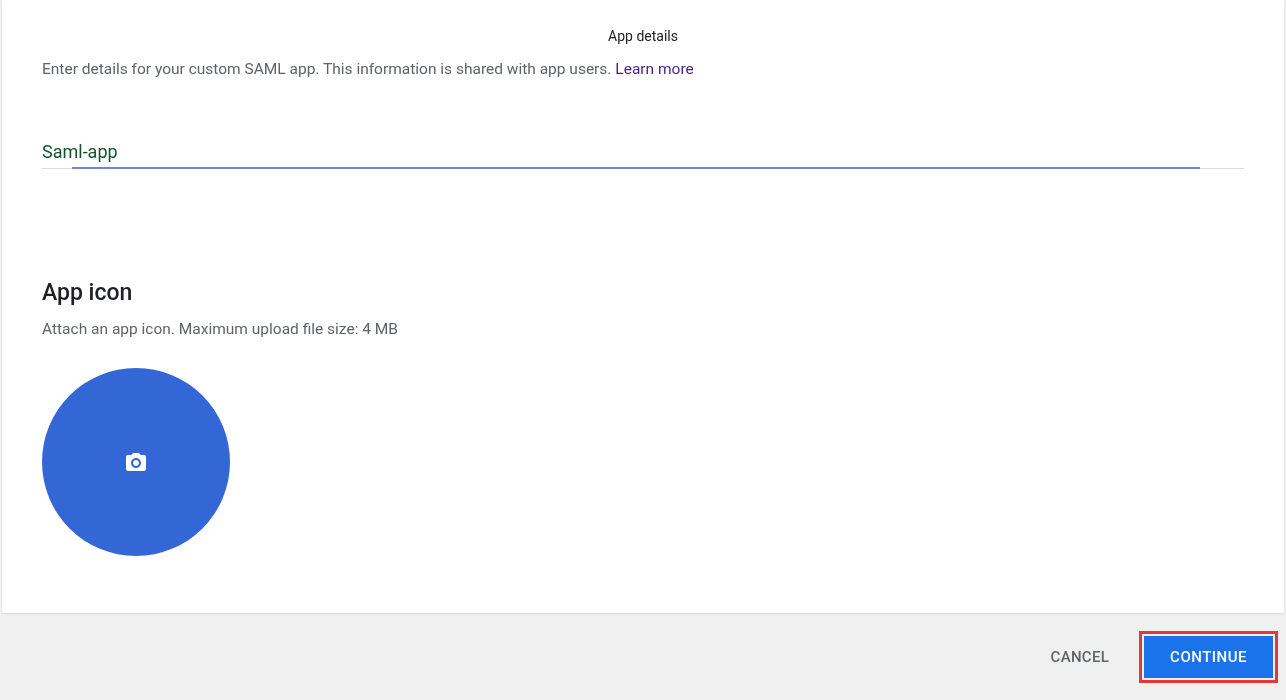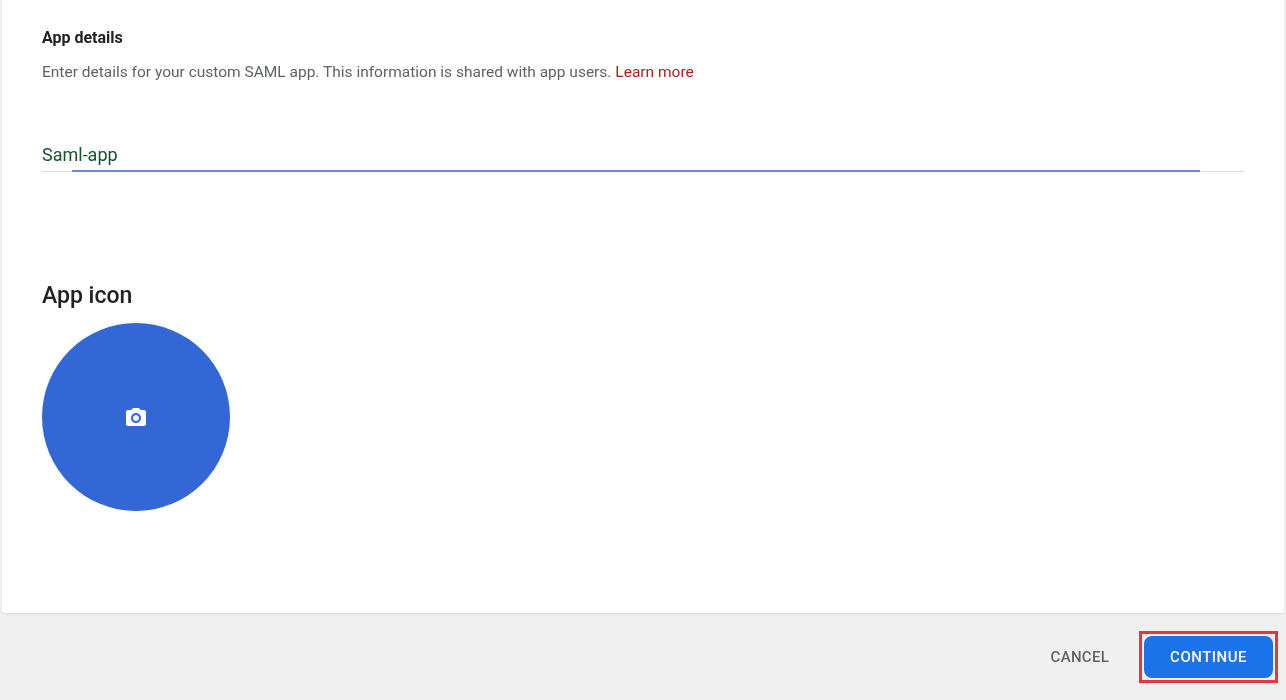--- a/index.html
+++ b/index.html
@@ -16,33 +16,34 @@
     }
     .card {
       background: #fff;
       margin: 0 2px;
       padding: 28px 40px 30px 40px;
       height: 613px;
       border-radius: 0 0 2px 2px;
       box-shadow: 0 1px 2px rgba(0,0,0,0.1);
     }
     .section-title {
-      font-size: 16px;
-      font-weight: 700;
+      font-size: 14px;
+      font-weight: 400;
       color: #202124;
       margin-bottom: 14px;
+      text-align: center;
     }
     .section-desc {
       font-size: 15.5px;
       color: #5f6368;
       margin-bottom: 58px;
       line-height: 1.5;
     }
     .learn-more {
-      color: #b91c1c;
+      color: #4c1d95;
       text-decoration: none;
       cursor: pointer;
     }
     .input-label {
       font-size: 13px;
       color: #7a8fd6;
       margin-bottom: 6px;
     }
     .input-wrap {
       position: relative;
@@ -122,38 +123,39 @@
     .btn-continue {
       background: #1a73e8;
       border: none;
       color: #fff;
       font-size: 15px;
       font-weight: 500;
       letter-spacing: 0.5px;
       padding: 12px 26px;
       cursor: pointer;
       font-family: inherit;
-      border-radius: 8px;
+      border-radius: 0;
     }
   </style>
 </head>
 <body>
 
 <div class="card">
   <h2 class="section-title">App details</h2>
   <p class="section-desc">
     <span>Enter details for your custom SAML app. This information is shared with app users. </span><a class="learn-more">Learn more</a>
   </p>
 
   <div class="input-wrap">
     <input type="text" class="text-input" value="Saml-app" style="">
     <div class="input-underline"></div>
   </div>
 
   <h2 class="icon-section-title">App icon</h2>
+  <p class="icon-desc">Attach an app icon. Maximum upload file size: 4 MB</p>
 
   <div class="avatar-circle">
     <svg class="camera-svg" viewBox="0 0 24 24" fill="#fff">
       <path d="M9 3L7.5 5H4c-1.1 0-2 .9-2 2v12c0 1.1.9 2 2 2h16c1.1 0 2-.9 2-2V7c0-1.1-.9-2-2-2h-3.5L15 3H9zm3 15c-2.76 0-5-2.24-5-5s2.24-5 5-5 5 2.24 5 5-2.24 5-5 5zm0-8c-1.66 0-3 1.34-3 3s1.34 3 3 3 3-1.34 3-3-1.34-3-3-3z"></path>
     </svg>
   </div>
 </div>
 
 <div class="footer">
   <button class="btn-cancel">CANCEL</button>

